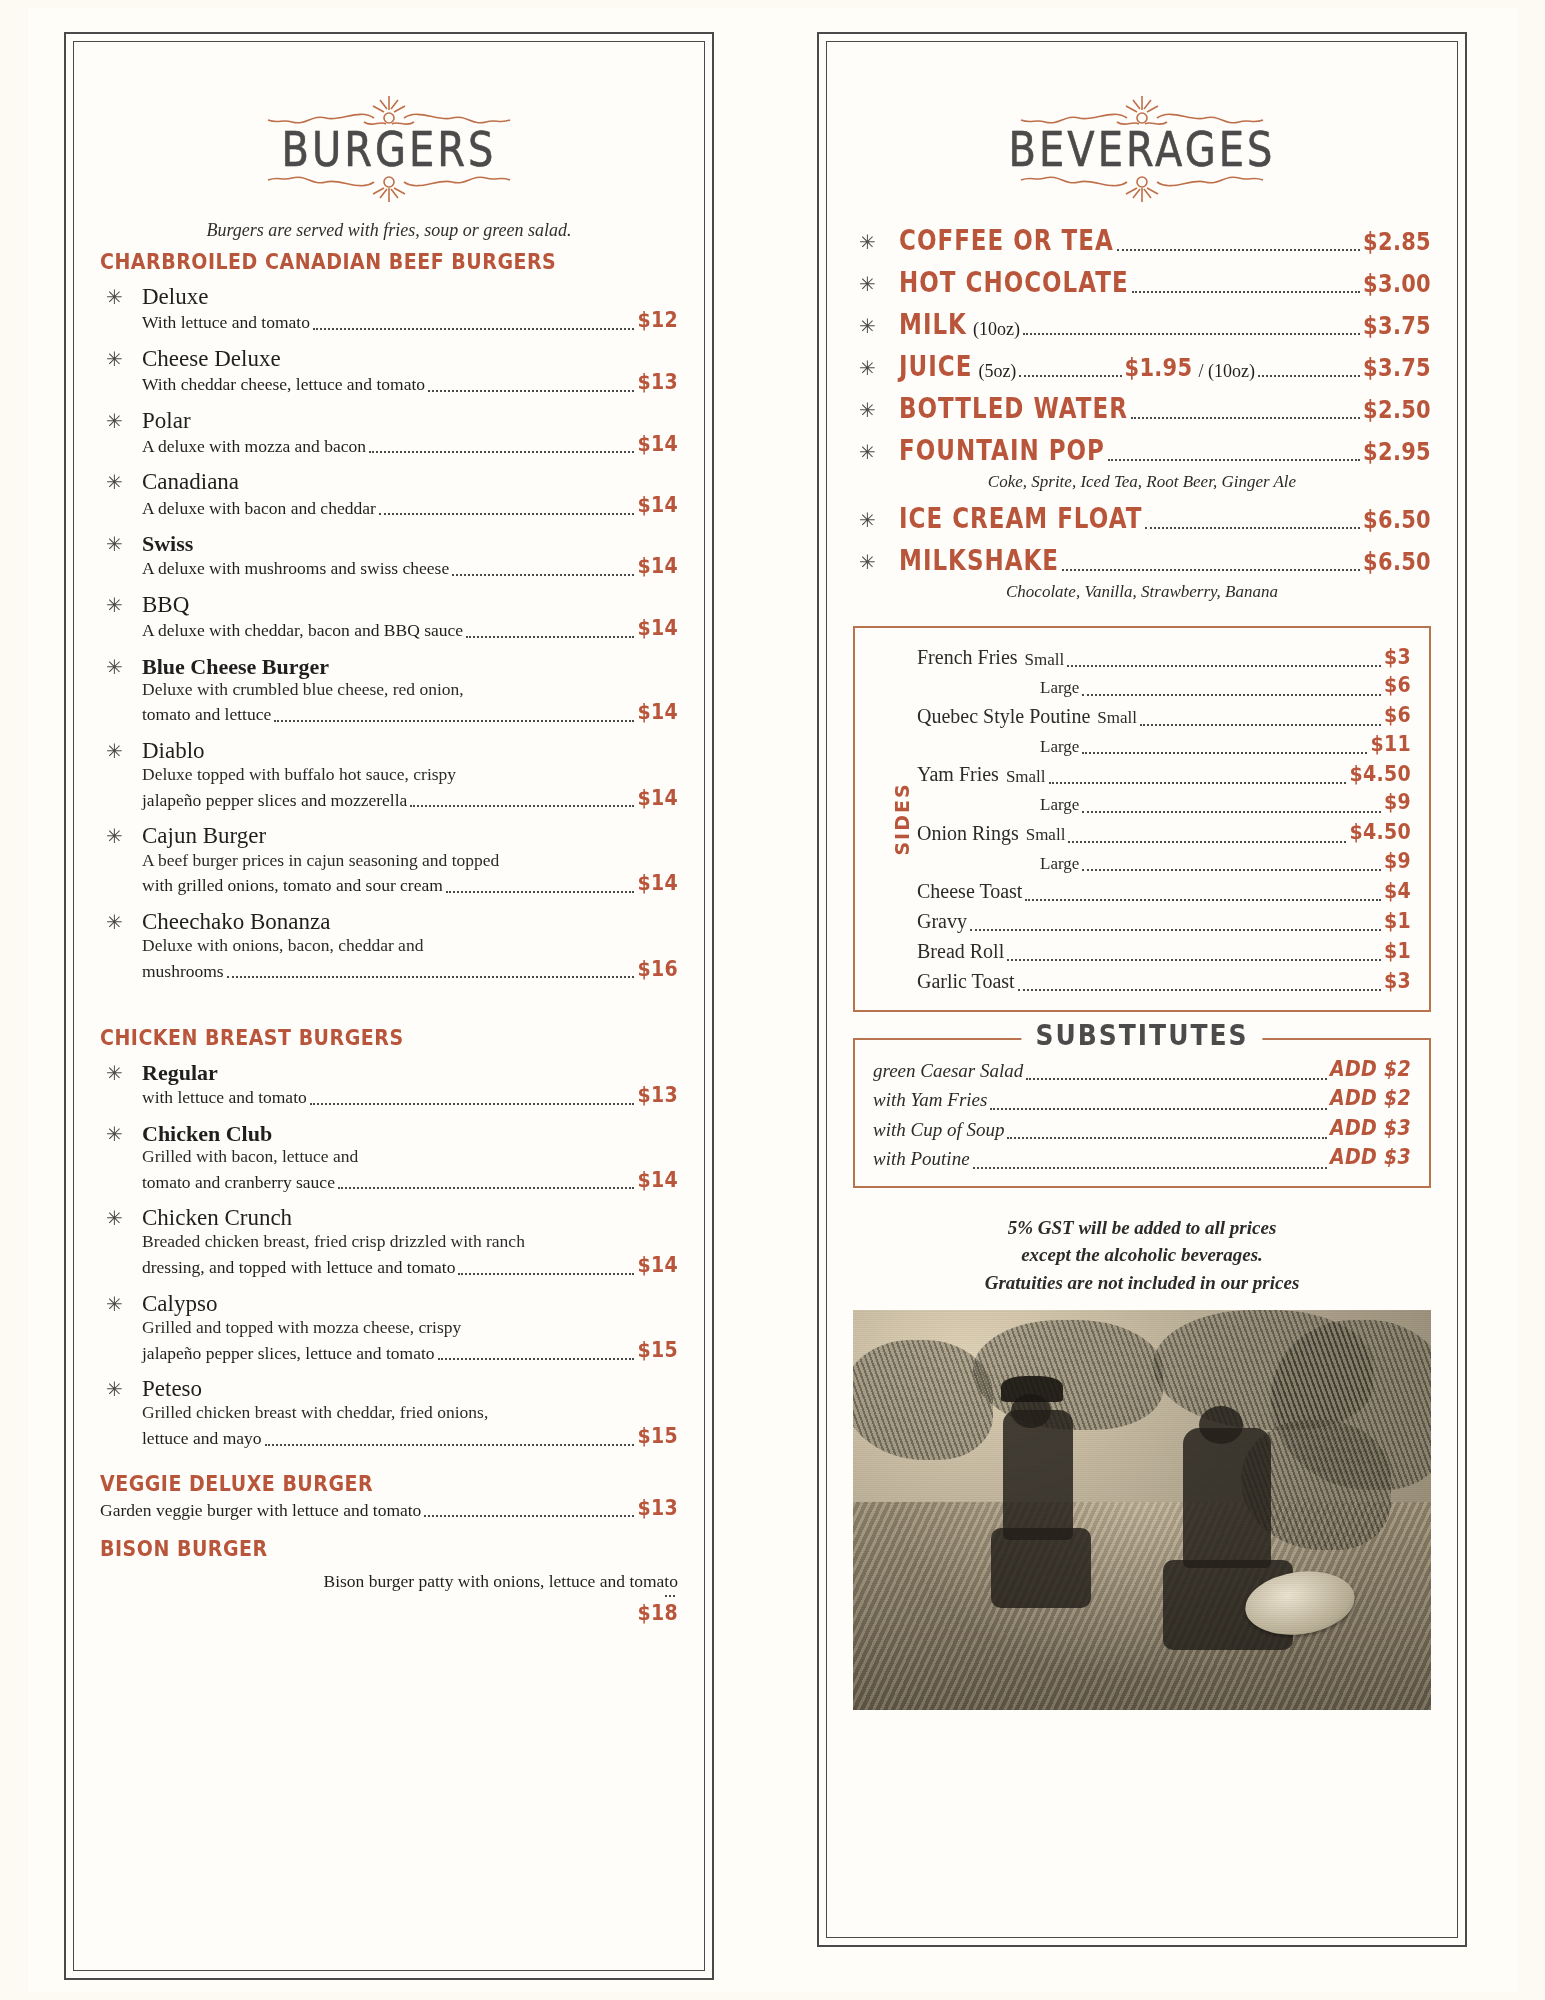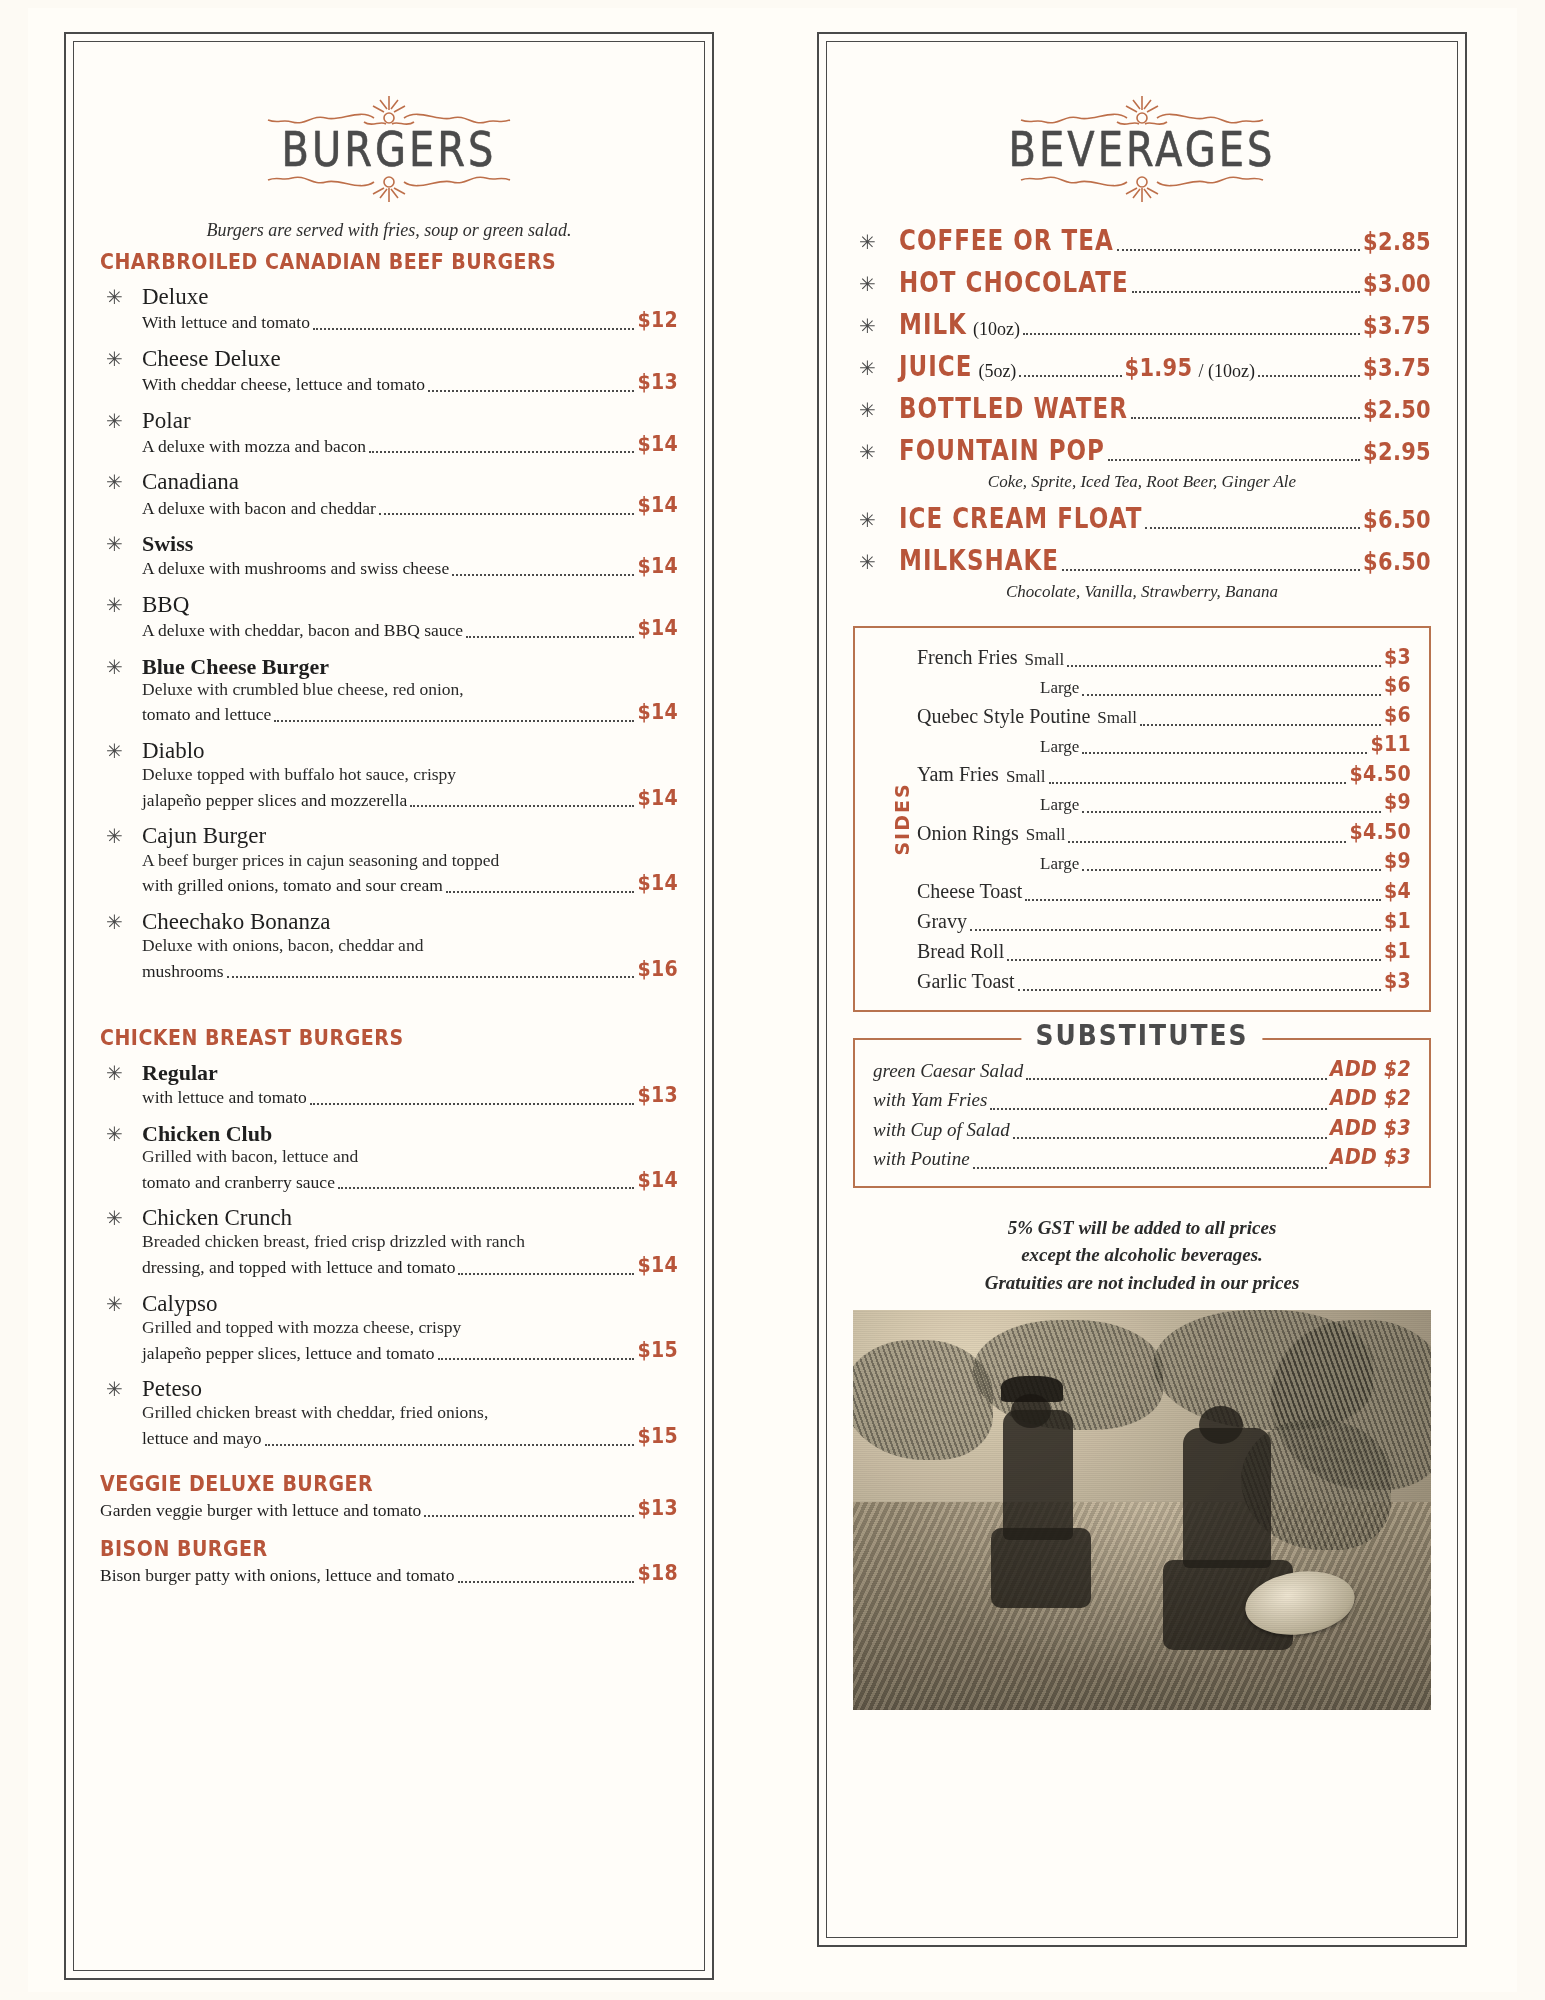--- a/index.html
+++ b/index.html
@@ -469,21 +469,21 @@
         </div>
 
         <div class="cat" style="margin-top:22px;">VEGGIE DELUXE BURGER</div>
         <div class="idesc-row" style="margin-top:2px;">
           <span class="idesc">Garden veggie burger with lettuce and tomato</span>
           <span class="dots"></span>
           <span class="price">$13</span>
         </div>
 
         <div class="cat" style="margin-top:16px;">BISON BURGER</div>
-        <div class="idesc-row" style="margin-top:2px;">
+        <div class="idesc-row" style="margin-top:10px;flex-direction:column;">
           <span class="idesc">Bison burger patty with onions, lettuce and tomato</span>
           <span class="dots"></span>
           <span class="price">$18</span>
         </div>
 
       </div>
     </div>
 
     <div class="col" id="right-col">
       <div class="col-inner">
@@ -653,21 +653,21 @@
             <span>green Caesar Salad</span>
             <span class="dots"></span>
             <span class="price">ADD $2</span>
           </div>
           <div class="sub-row">
             <span>with Yam Fries</span>
             <span class="dots"></span>
             <span class="price">ADD $2</span>
           </div>
           <div class="sub-row">
-            <span>with Cup of Salad</span>
+            <span>with Cup of Soup</span>
             <span class="dots"></span>
             <span class="price">ADD $3</span>
           </div>
           <div class="sub-row">
             <span>with Poutine</span>
             <span class="dots"></span>
             <span class="price">ADD $3</span>
           </div>
         </div>
 

